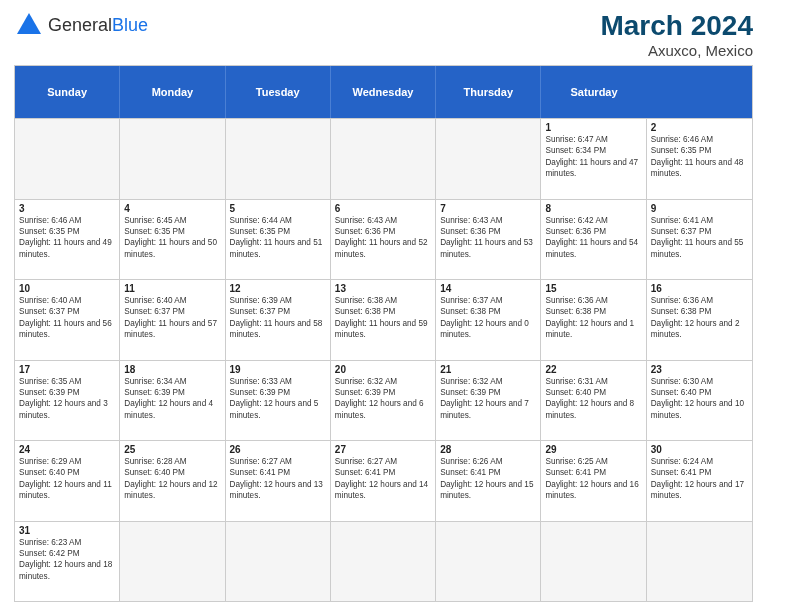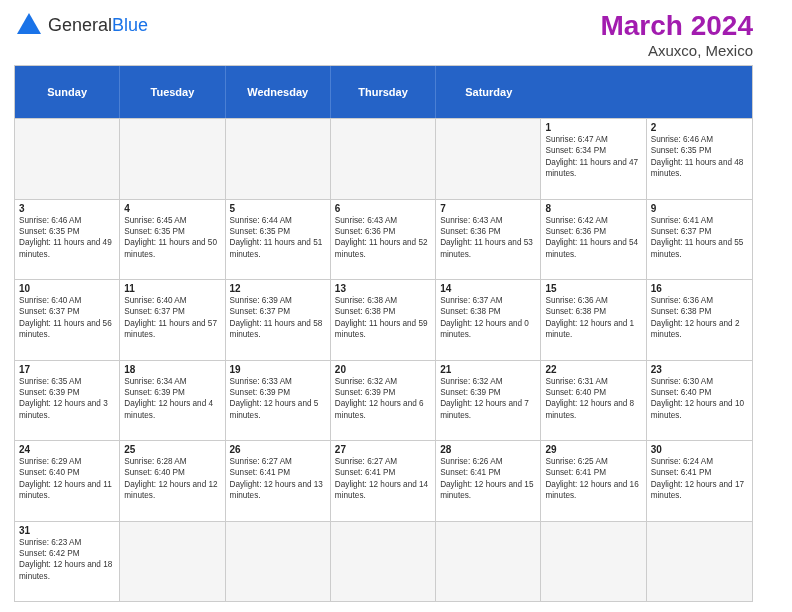--- a/index.html
+++ b/index.html
@@ -38,21 +38,21 @@
     .logo-icon {
       width: 30px;
       height: 30px;
     }
     .title-block {
       text-align: right;
     }
     .title-block h1 {
       font-size: 28px;
       font-weight: bold;
-      color: #a21caf;
+      color: #0c4a6e;
     }
     .title-block h2 {
       font-size: 15px;
       font-weight: normal;
       color: #444;
     }
     .calendar {
       flex: 1;
       display: flex;
       flex-direction: column;
@@ -124,20 +124,21 @@
     </div>
     <div class="title-block">
       <h1>March 2024</h1>
       <h2>Axuxco, Mexico</h2>
     </div>
   </div>
 
   <div class="calendar">
     <div class="cal-header-row">
     <div class="cal-header-cell">Sunday</div>
+        <div class="cal-header-cell">Monday</div>
         <div class="cal-header-cell">Tuesday</div>
         <div class="cal-header-cell">Wednesday</div>
         <div class="cal-header-cell">Thursday</div>
         <div class="cal-header-cell">Saturday</div>
       </div>
     <div class="cal-body">
     <div class="cal-row">
           <div class="cal-cell empty"></div>
           <div class="cal-cell empty"></div>
           <div class="cal-cell empty"></div>

